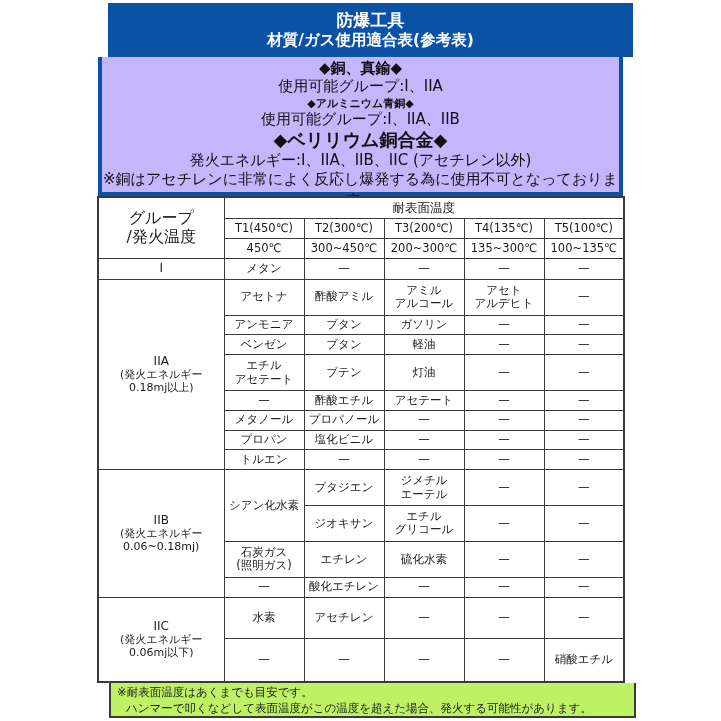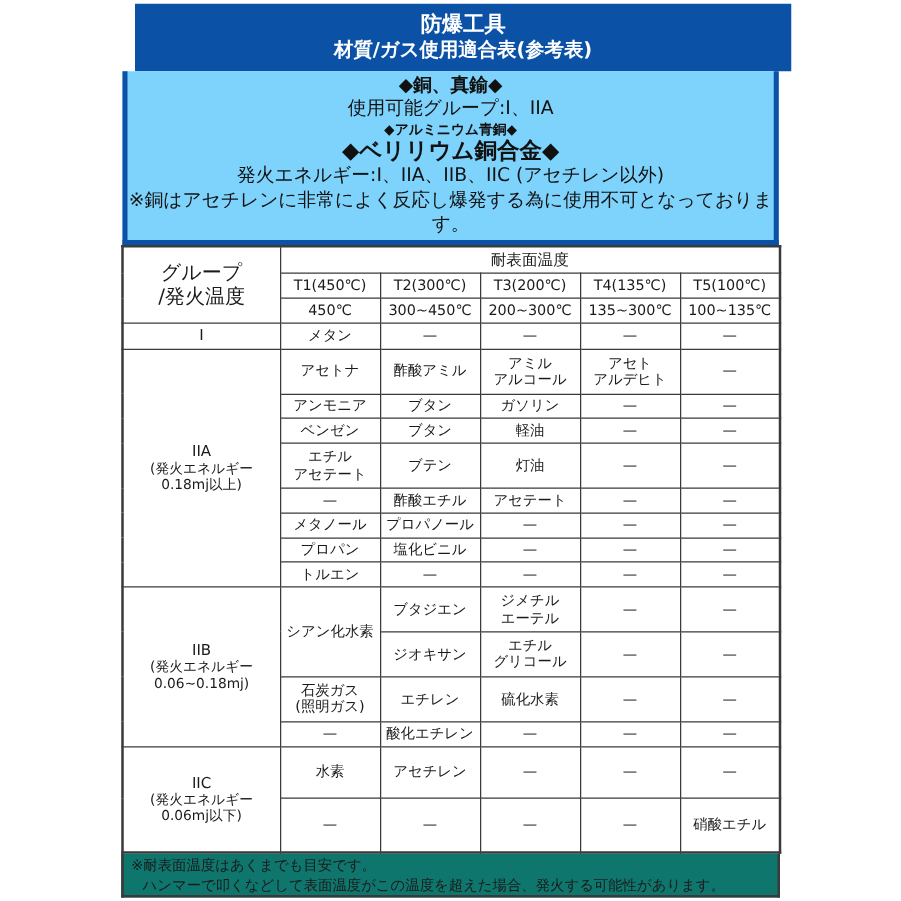--- a/index.html
+++ b/index.html
@@ -13,21 +13,21 @@
     background:#0b52a6;color:#ffffff;display:flex;flex-direction:column;
     align-items:center;justify-content:center;text-align:center;
     box-sizing:border-box;
     margin-left:10px;
   }
   .banner .line1{font-size:17px;font-weight:bold;line-height:1.25;}
   .banner .line2{font-size:15.5px;font-weight:bold;line-height:1.25;text-align:right;}
   .infobox{
     position:absolute;left:98px;top:57px;width:525px;height:139px;
     box-sizing:border-box;border:4px solid #0b52a6;border-top:none;
-    background:#7dd3fc;text-align:center;padding-top:2px;
+    background:#c4b5fd;text-align:center;padding-top:2px;
   }
   .mat-name{font-weight:bold;font-size:15px;line-height:1.2;color:#111;}
   .mat-name.mid{font-size:11px;}
   .mat-name.big{font-size:18px;}
   .mat-groups,.mat-note{font-size:15px;line-height:1.3;color:#111;}
   .tablebox{position:absolute;left:97px;top:196px;width:527px;}
   table.gas{
     width:527px;height:487px;border-collapse:collapse;table-layout:fixed;
     border:2px solid #3a3a3a;font-size:11.5px;
   }
@@ -35,39 +35,40 @@
     border:1px solid #3a3a3a;text-align:center;vertical-align:middle;
     padding:1px 1px;line-height:1.18;white-space:pre-line;background:#ffffff;
     overflow:hidden;
   }
   td.corner{background:#f8d7e4;font-size:16px;}
   td.surface{background:#ffffdc;font-size:12.5px;}
   td.grp{background:#dceef9;}
   .grp-label{font-size:12px;}
   .grp-energy{font-size:11px;}
   .footnote{
-    position:absolute;left:97px;top:683px;width:527px;height:35px;
+    position:absolute;left:109px;top:683px;width:527px;height:35px;
     box-sizing:border-box;border:2px solid #3a3a3a;border-top:none;
     font-size:11.5px;line-height:1.35;padding:2px 6px;text-align:left;
-    background:#0f766e;
+    background:#bef264;
   }
   .footnote .fline2{padding-left:9px;}
 </style>
 </head>
 <body>
 
 <div class="banner">
   <div class="line1">防爆工具</div>
   <div class="line2">材質/ガス使用適合表(参考表)</div>
 </div>
 
 <div class="infobox">
   <div class="mat-name">◆銅、真鍮◆</div>
   <div class="mat-groups">使用可能グループ:I、IIA</div>
   <div class="mat-name mid">◆アルミニウム青銅◆</div>
+  <div class="mat-groups">使用可能グループ:I、IIA、IIB</div>
   <div class="mat-name big">◆ベリリウム銅合金◆</div>
   <div class="mat-groups">発火エネルギー:I、IIA、IIB、IIC (アセチレン以外)</div>
   <div class="mat-note">※銅はアセチレンに非常によく反応し爆発する為に使用不可となっております。</div>
 </div>
 
 <div class="tablebox">
   <table class="gas">
     <colgroup>
       <col style="width:126px">
         <col style="width:80px">

